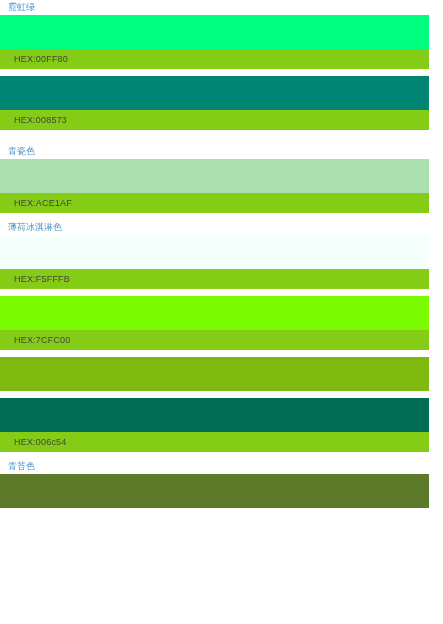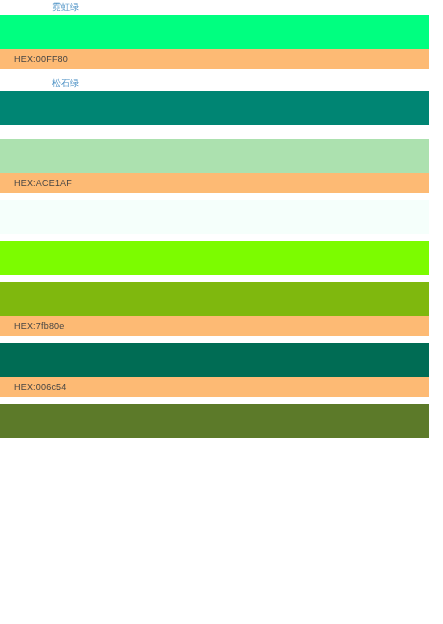--- a/index.html
+++ b/index.html
@@ -25,32 +25,31 @@
     position: relative;
   }
   .color-name {
     font-size: 9px;
     line-height: 11px;
     color: #4a90c4;
     padding: 2px 0 2px 8px;
     font-weight: normal;
     letter-spacing: 0px;
     white-space: nowrap;
-    margin-left: 44px;
   }
   .color-swatch {
     width: 429px;
     height: 34px;
     margin: 0;
     display: block;
   }
   .color-hex {
     width: 429px;
     height: 20px;
-    background: #fdba74;
+    background: #84cc16;
     font-size: 9px;
     line-height: 20px;
     color: #444444;
     padding-left: 14px;
     box-sizing: border-box;
     white-space: nowrap;
     letter-spacing: 0.2px;
   }
   .card-gap {
     height: 7px;
@@ -61,44 +60,48 @@
 <body>
 
 <div id="swatch-list">
     <div class="color-card">
       <div class="color-name">霓虹绿</div>
       <div class="color-swatch" style="background-color: rgb(0, 255, 128);"></div>
       <div class="color-hex">HEX:00FF80</div>
     </div>
     <div class="card-gap"></div>
     <div class="color-card">
-      <div class="color-name">松石绿</div>
       <div class="color-swatch" style="background-color: rgb(0, 133, 115);"></div>
+      <div class="color-hex">HEX:008573</div>
     </div>
     <div class="card-gap"></div>
     <div class="card-gap"></div>
     <div class="color-card">
+      <div class="color-name">青瓷色</div>
       <div class="color-swatch" style="background-color: rgb(172, 225, 175);"></div>
       <div class="color-hex">HEX:ACE1AF</div>
     </div>
     <div class="card-gap"></div>
     <div class="color-card">
+      <div class="color-name">薄荷冰淇淋色</div>
       <div class="color-swatch" style="background-color: rgb(245, 255, 251);"></div>
+      <div class="color-hex">HEX:F5FFFB</div>
     </div>
     <div class="card-gap"></div>
     <div class="color-card">
       <div class="color-swatch" style="background-color: rgb(124, 252, 0);"></div>
+      <div class="color-hex">HEX:7CFC00</div>
     </div>
     <div class="card-gap"></div>
     <div class="color-card">
       <div class="color-swatch" style="background-color: rgb(127, 184, 14);"></div>
-      <div class="color-hex">HEX:7fb80e</div>
     </div>
     <div class="card-gap"></div>
     <div class="color-card">
       <div class="color-swatch" style="background-color: rgb(0, 108, 84);"></div>
       <div class="color-hex">HEX:006c54</div>
     </div>
     <div class="card-gap"></div>
     <div class="color-card">
+      <div class="color-name">青苔色</div>
       <div class="color-swatch" style="background-color: rgb(92, 122, 41);"></div>
     </div>
   </div>
 
 </body></html>

